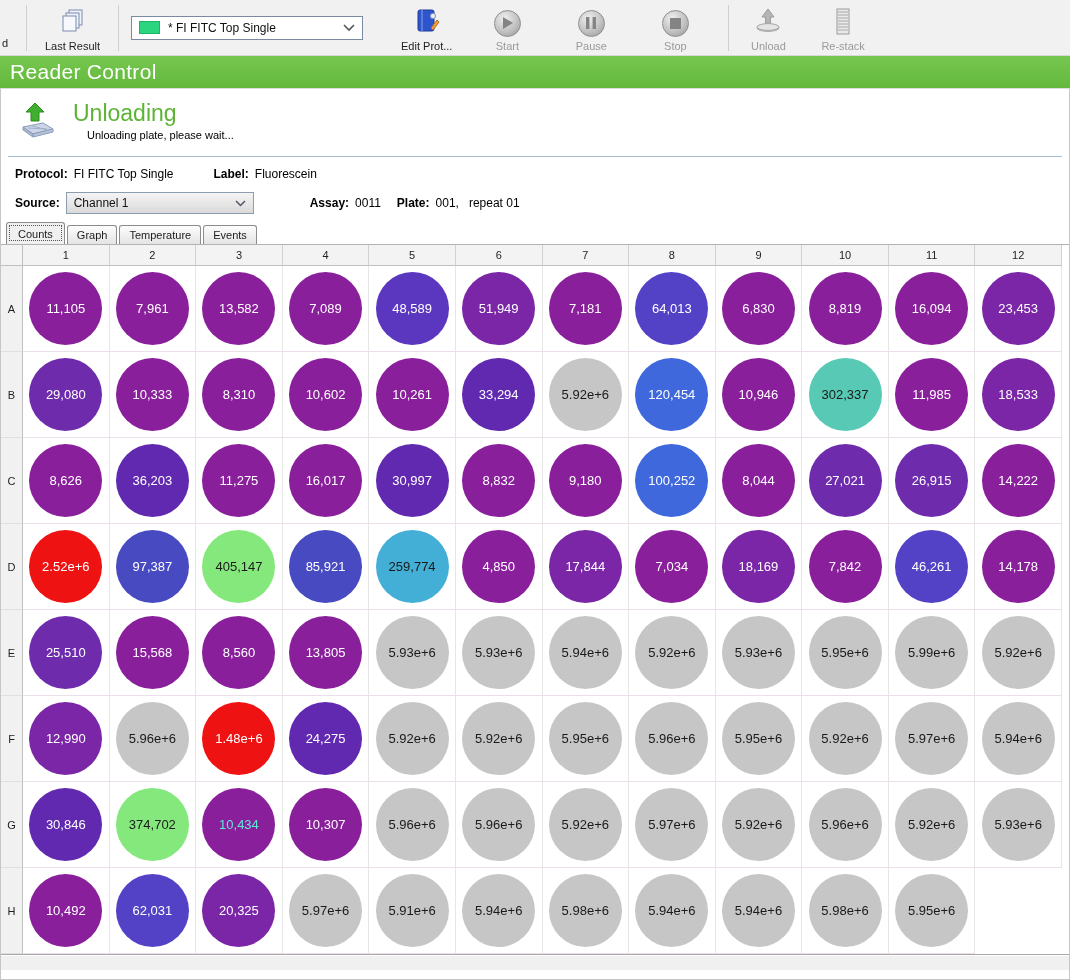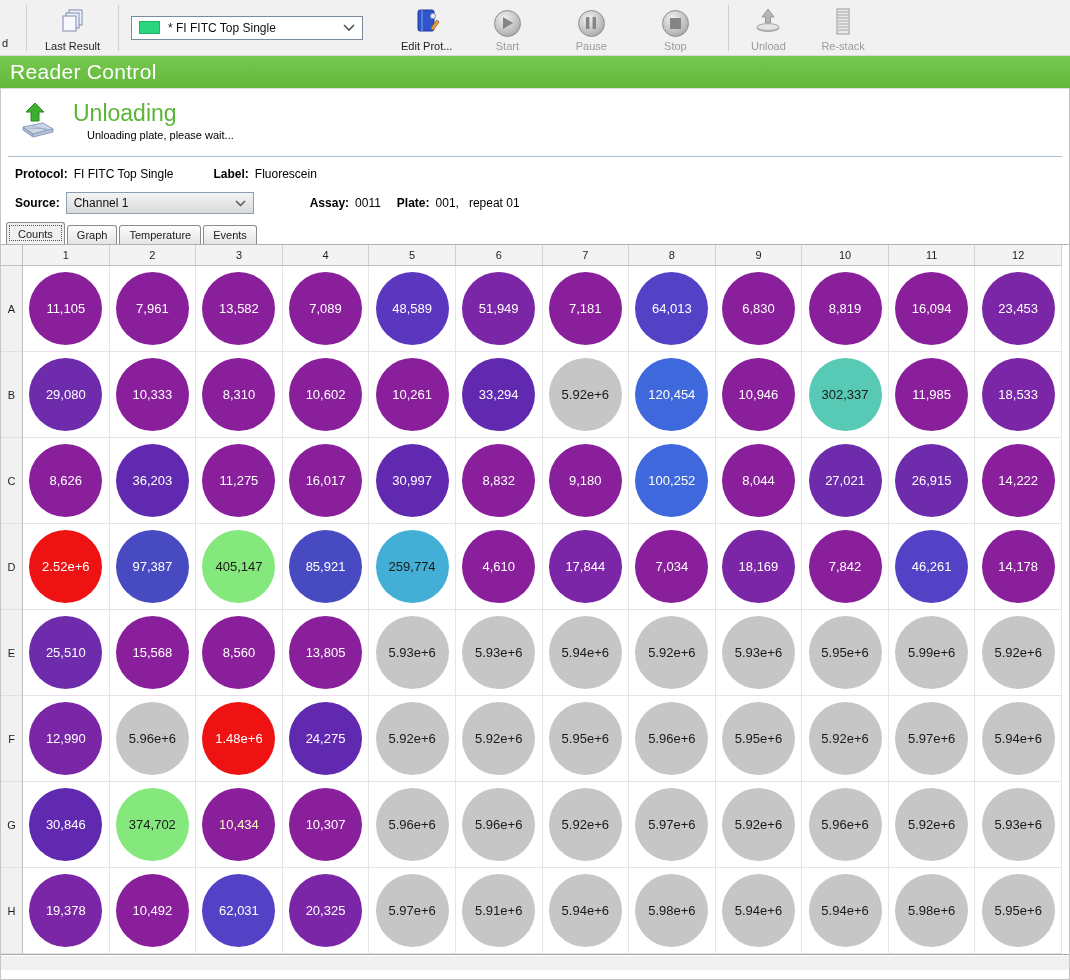--- a/index.html
+++ b/index.html
@@ -412,21 +412,21 @@
         <div class="wcell">
           <div class="well" style="background: rgb(133, 232, 125); color: rgb(26, 26, 26);">405,147</div>
         </div>
         <div class="wcell">
           <div class="well" style="background: rgb(71, 74, 193); color: rgb(255, 255, 255);">85,921</div>
         </div>
         <div class="wcell">
           <div class="well" style="background: rgb(68, 175, 214); color: rgb(26, 26, 26);">259,774</div>
         </div>
         <div class="wcell">
-          <div class="well" style="background: rgb(138, 31, 156); color: rgb(255, 255, 255);">4,610</div>
+          <div class="well" style="background: rgb(138, 31, 156); color: rgb(255, 255, 255);">4,850</div>
         </div>
         <div class="wcell">
           <div class="well" style="background: rgb(122, 38, 166); color: rgb(255, 255, 255);">17,844</div>
         </div>
         <div class="wcell">
           <div class="well" style="background: rgb(138, 31, 156); color: rgb(255, 255, 255);">7,034</div>
         </div>
         <div class="wcell">
           <div class="well" style="background: rgb(122, 38, 166); color: rgb(255, 255, 255);">18,169</div>
         </div>
@@ -514,21 +514,21 @@
           <div class="well" style="background: rgb(198, 198, 198); color: rgb(26, 26, 26);">5.94e+6</div>
         </div>
         <div class="rcell">G</div>
         <div class="wcell">
           <div class="well" style="background: rgb(97, 41, 175); color: rgb(255, 255, 255);">30,846</div>
         </div>
         <div class="wcell">
           <div class="well" style="background: rgb(133, 232, 125); color: rgb(26, 26, 26);">374,702</div>
         </div>
         <div class="wcell">
-          <div class="well" style="background: rgb(138, 31, 156); color: #fef9c3; text-align: right;">10,434</div>
+          <div class="well" style="background: rgb(138, 31, 156); color: #5eead4; text-align: right;">10,434</div>
         </div>
         <div class="wcell">
           <div class="well" style="background: rgb(138, 31, 156); color: rgb(255, 255, 255);">10,307</div>
         </div>
         <div class="wcell">
           <div class="well" style="background: rgb(198, 198, 198); color: rgb(26, 26, 26);">5.96e+6</div>
         </div>
         <div class="wcell">
           <div class="well" style="background: rgb(198, 198, 198); color: rgb(26, 26, 26);">5.96e+6</div>
         </div>
@@ -544,23 +544,20 @@
         <div class="wcell">
           <div class="well" style="background: rgb(198, 198, 198); color: rgb(26, 26, 26);">5.96e+6</div>
         </div>
         <div class="wcell">
           <div class="well" style="background: rgb(198, 198, 198); color: rgb(26, 26, 26);">5.92e+6</div>
         </div>
         <div class="wcell">
           <div class="well" style="background: rgb(198, 198, 198); color: rgb(26, 26, 26);">5.93e+6</div>
         </div>
         <div class="rcell">H</div>
-        <div class="wcell">
-          <div class="well" style="background: rgb(122, 38, 166); color: rgb(255, 255, 255);">19,378</div>
-        </div>
         <div class="wcell">
           <div class="well" style="background: rgb(138, 31, 156); color: rgb(255, 255, 255);">10,492</div>
         </div>
         <div class="wcell">
           <div class="well" style="background: rgb(83, 66, 198); color: rgb(255, 255, 255);">62,031</div>
         </div>
         <div class="wcell">
           <div class="well" style="background: rgb(122, 38, 166); color: rgb(255, 255, 255);">20,325</div>
         </div>
         <div class="wcell">

